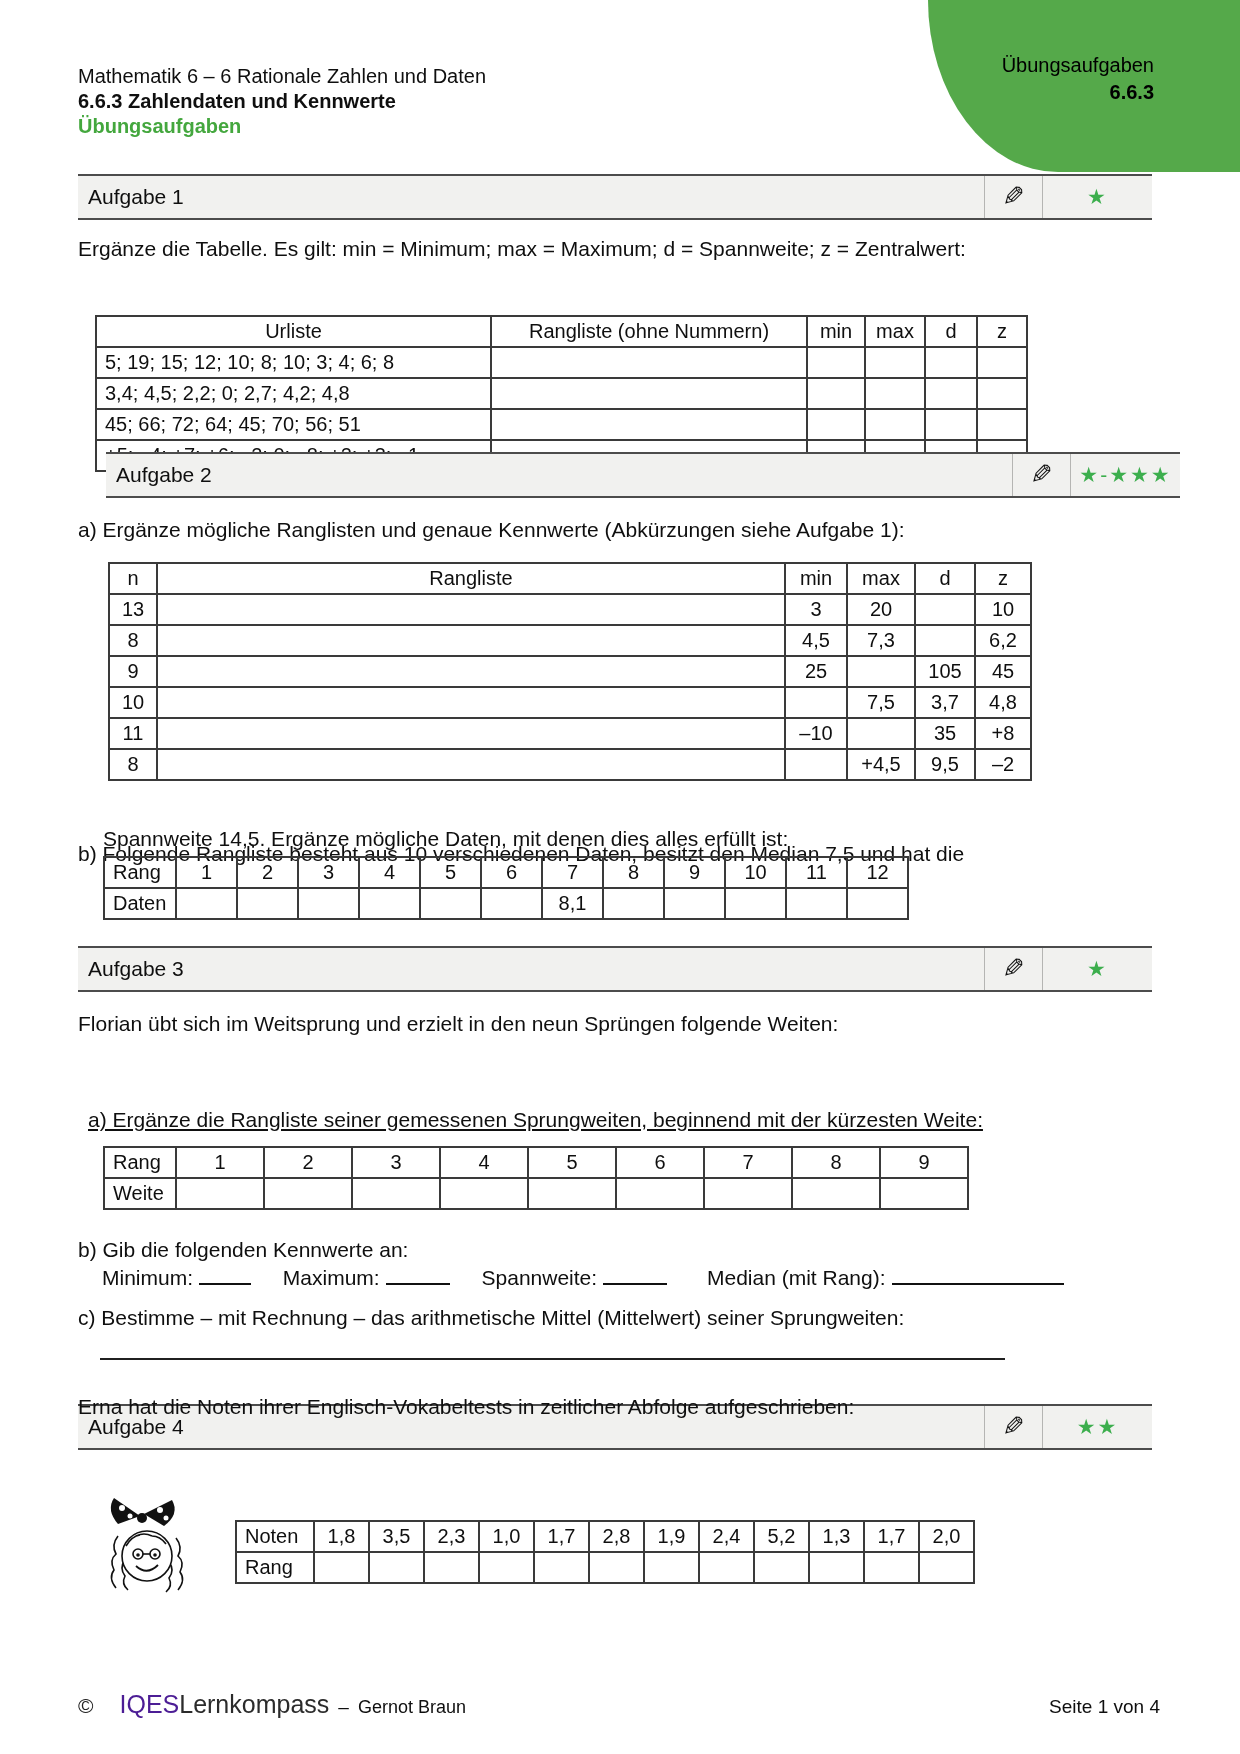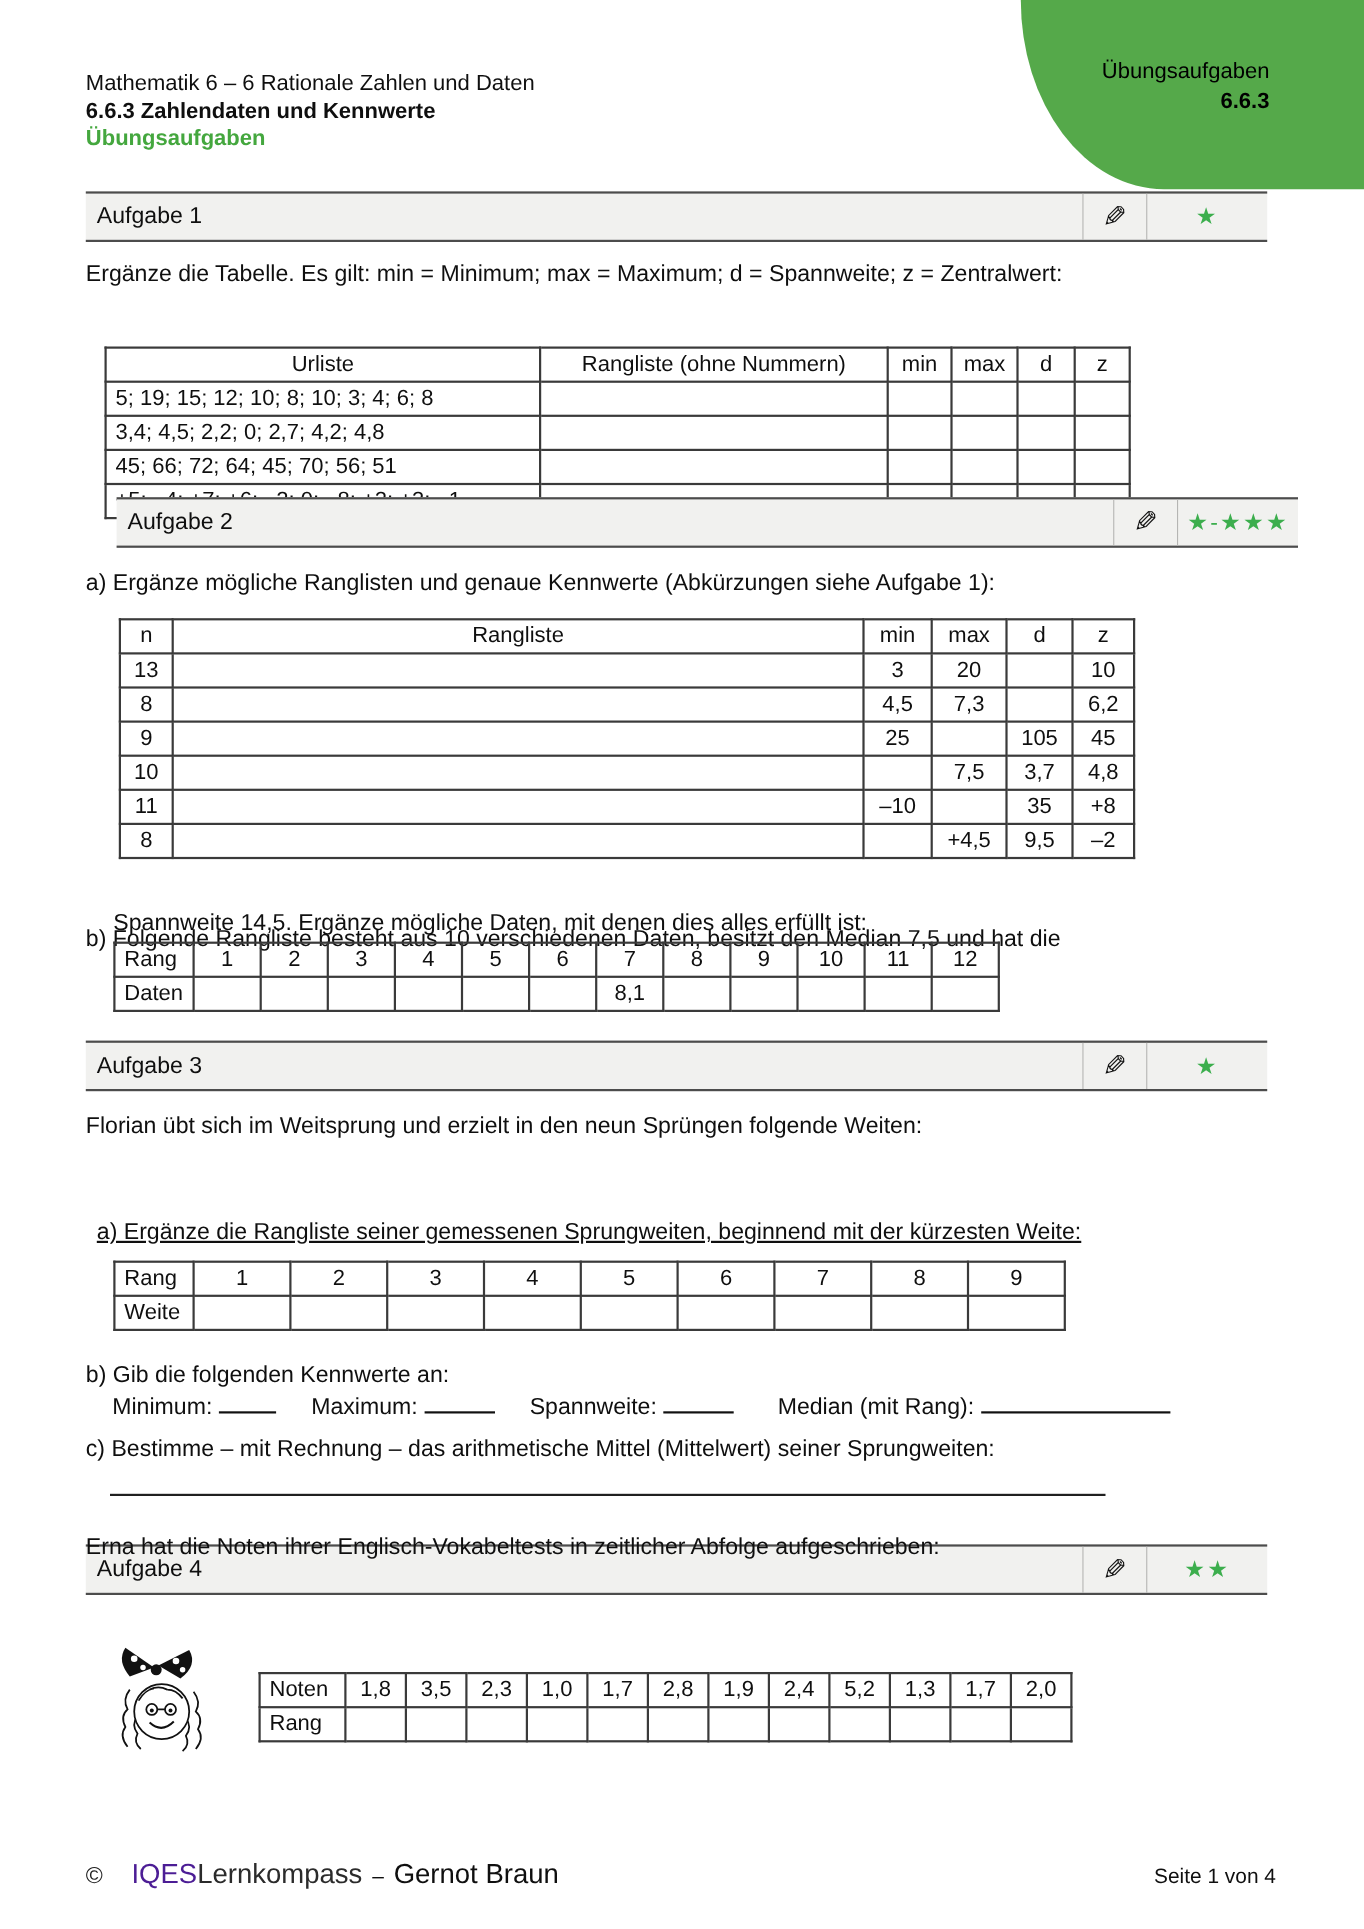--- a/index.html
+++ b/index.html
@@ -44,21 +44,21 @@
            vertical-align:baseline; margin-left:6px; }
   .gap { display:inline-block; width:26px; }
   .rule { position:absolute; border-bottom:2px solid #202020; }
 
   
   .footer { position:absolute; left:78px; right:80px; top:1690px; display:flex; align-items:baseline; }
   .f-copy { font-size:21px; color:#222; }
   .f-iqes { font-size:25px; color:#4c1d95; margin-left:26px; }
   .f-brand { font-size:25px; color:#2b2b2b;text-align:right; }
   .f-dash { font-size:19px; margin:0 9px; }
-  .f-author { font-size:25px; }
+  .f-author { font-size:18px; }
   .f-page { margin-left:auto; font-size:19px; }
 
   .clown { position:absolute; left:102px; top:1494px; }
 </style>
 </head>
 <body>
 
 <div class="page">
 
   <div class="blob"></div>

